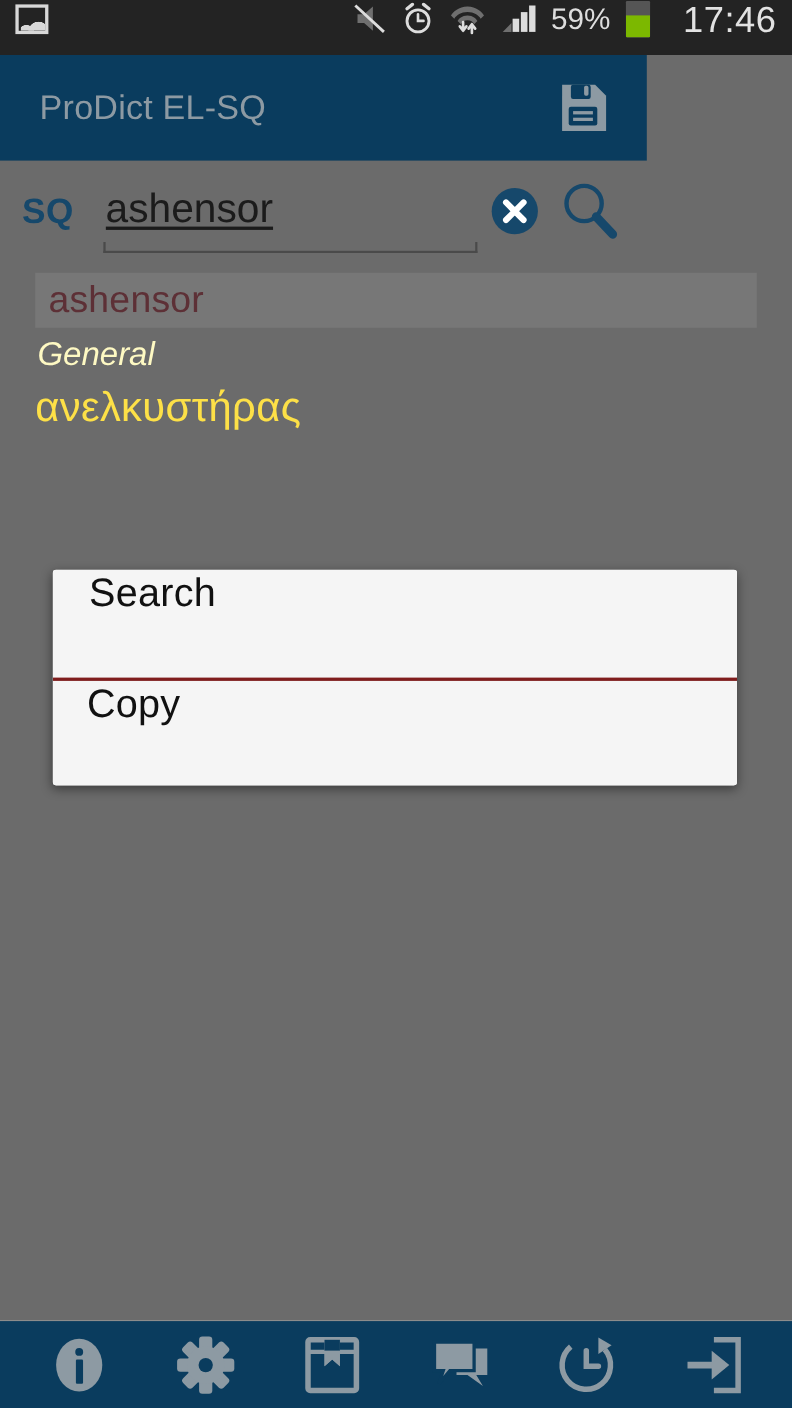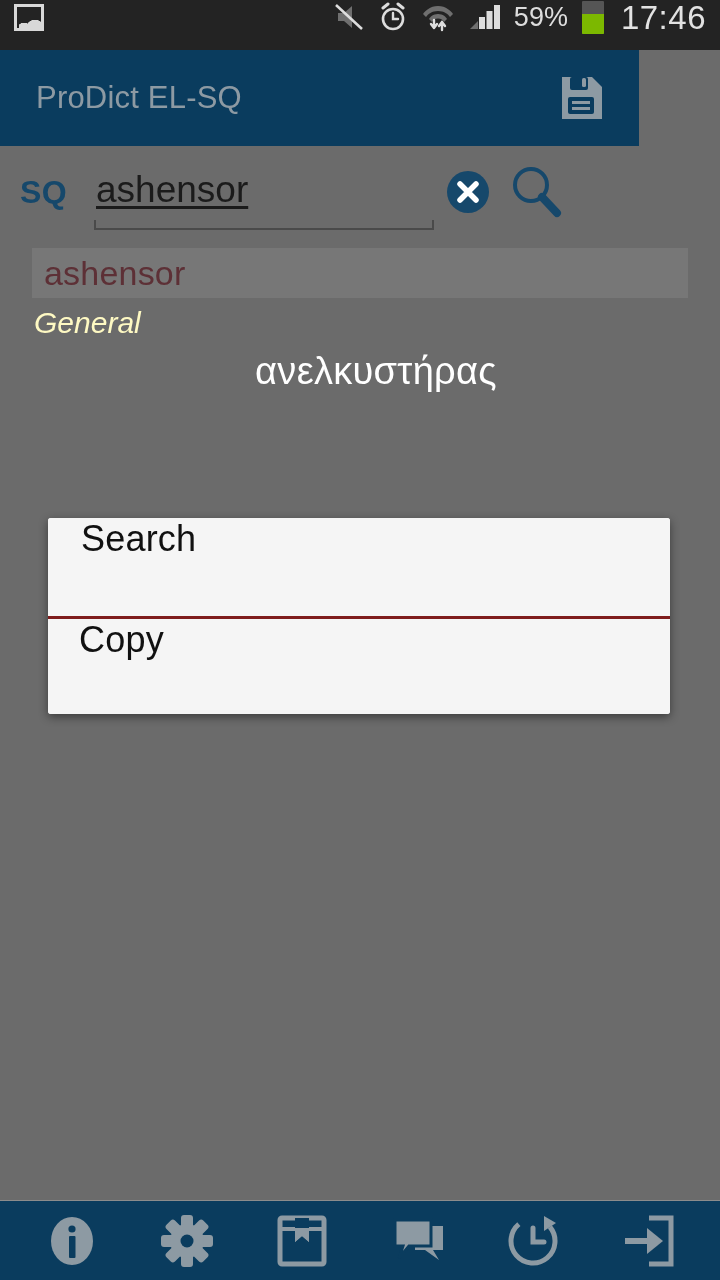--- a/index.html
+++ b/index.html
@@ -79,28 +79,28 @@
     position: absolute;
     left: 0; bottom: 0;
     width: 100%;
     background: #7cb800;
   }
   .clock {
     color: #e2e2e2;
     font-size: 33px;
     line-height: 33px;
     letter-spacing: 0.5px;
-    margin-left: 3px;
+    margin-left: 16px;
   }
 
   
   .app-header {
     position: absolute;
     top: 50px; left: 0;
-    width: 639px;
+    width: 588px;
     height: 96px;
     background: #0a3c5e;
     display: flex;
     align-items: center;
     padding: 0 28px 0 36px;
   }
   .app-title {
     color: #8d9aa3;
     font-size: 31px;
     font-weight: 400;
@@ -200,24 +200,23 @@
   }
   .entry-category {
     margin: 8px 0 0 34px;
     color: #fef9c3;
     font-style: italic;
     font-size: 30px;
     font-weight: 500;
   }
   .entry-translation {
     margin: 10px 0 0 32px;
-    color: #ffffff;
+    color: #fde047;
     font-size: 38px;
     letter-spacing: 0.3px;
-    text-align: center;
   }
 
   
   .dim-overlay {
     position: absolute;
     inset: 0;
     background: rgba(0,0,0,0.0);
     pointer-events: none;
   }
   .context-menu {

